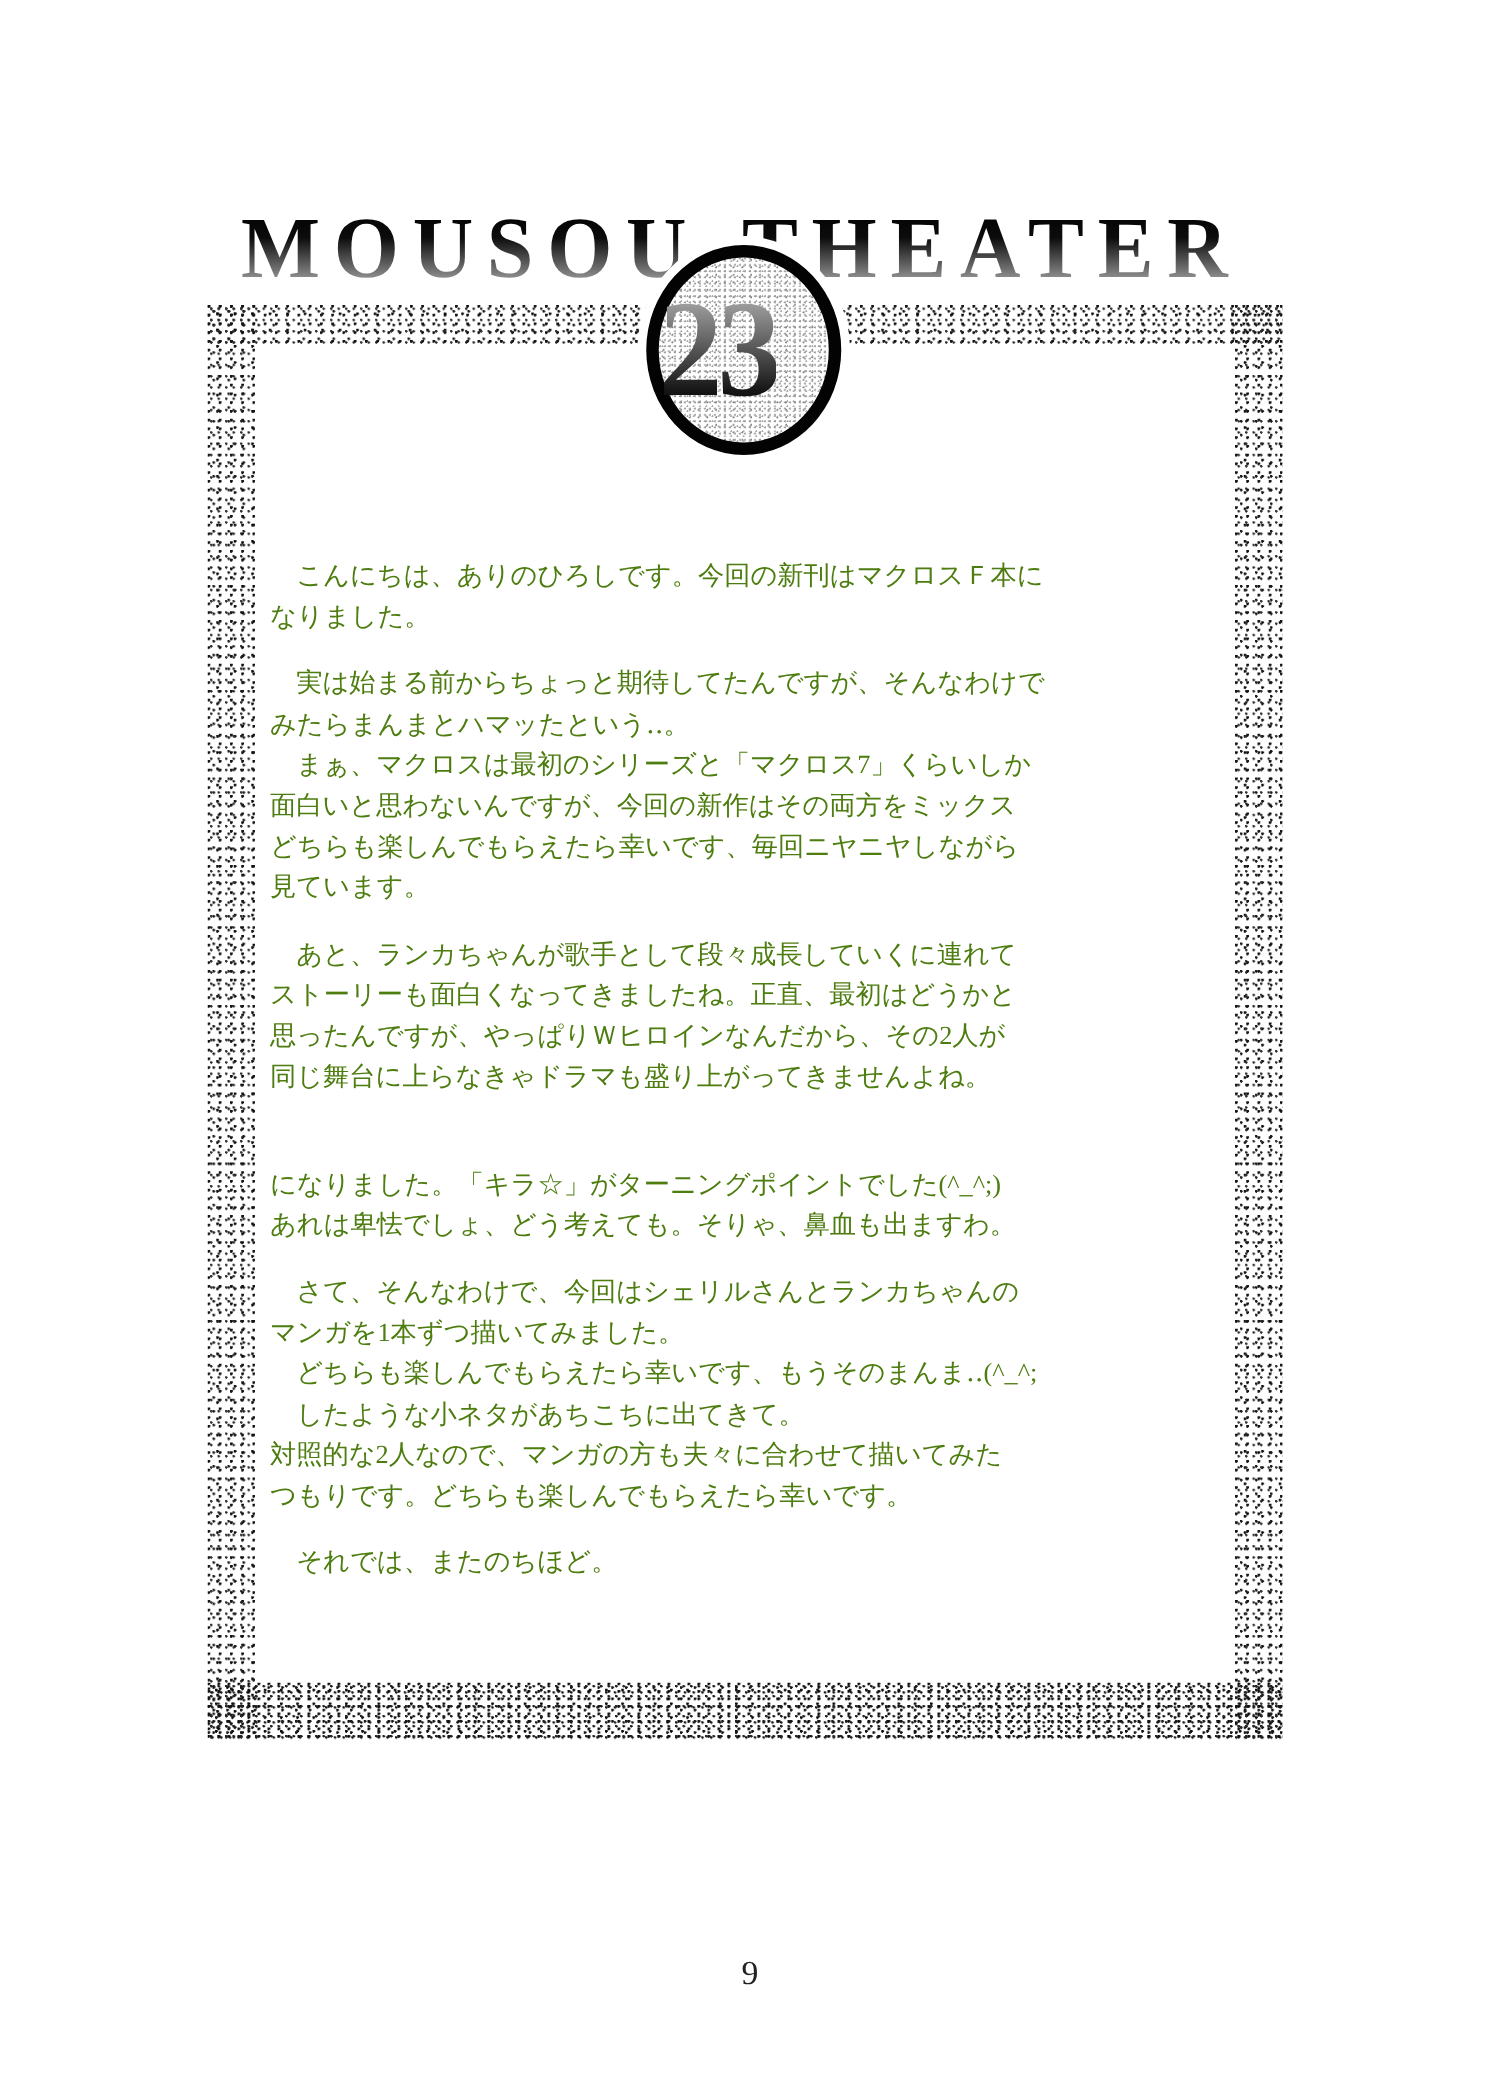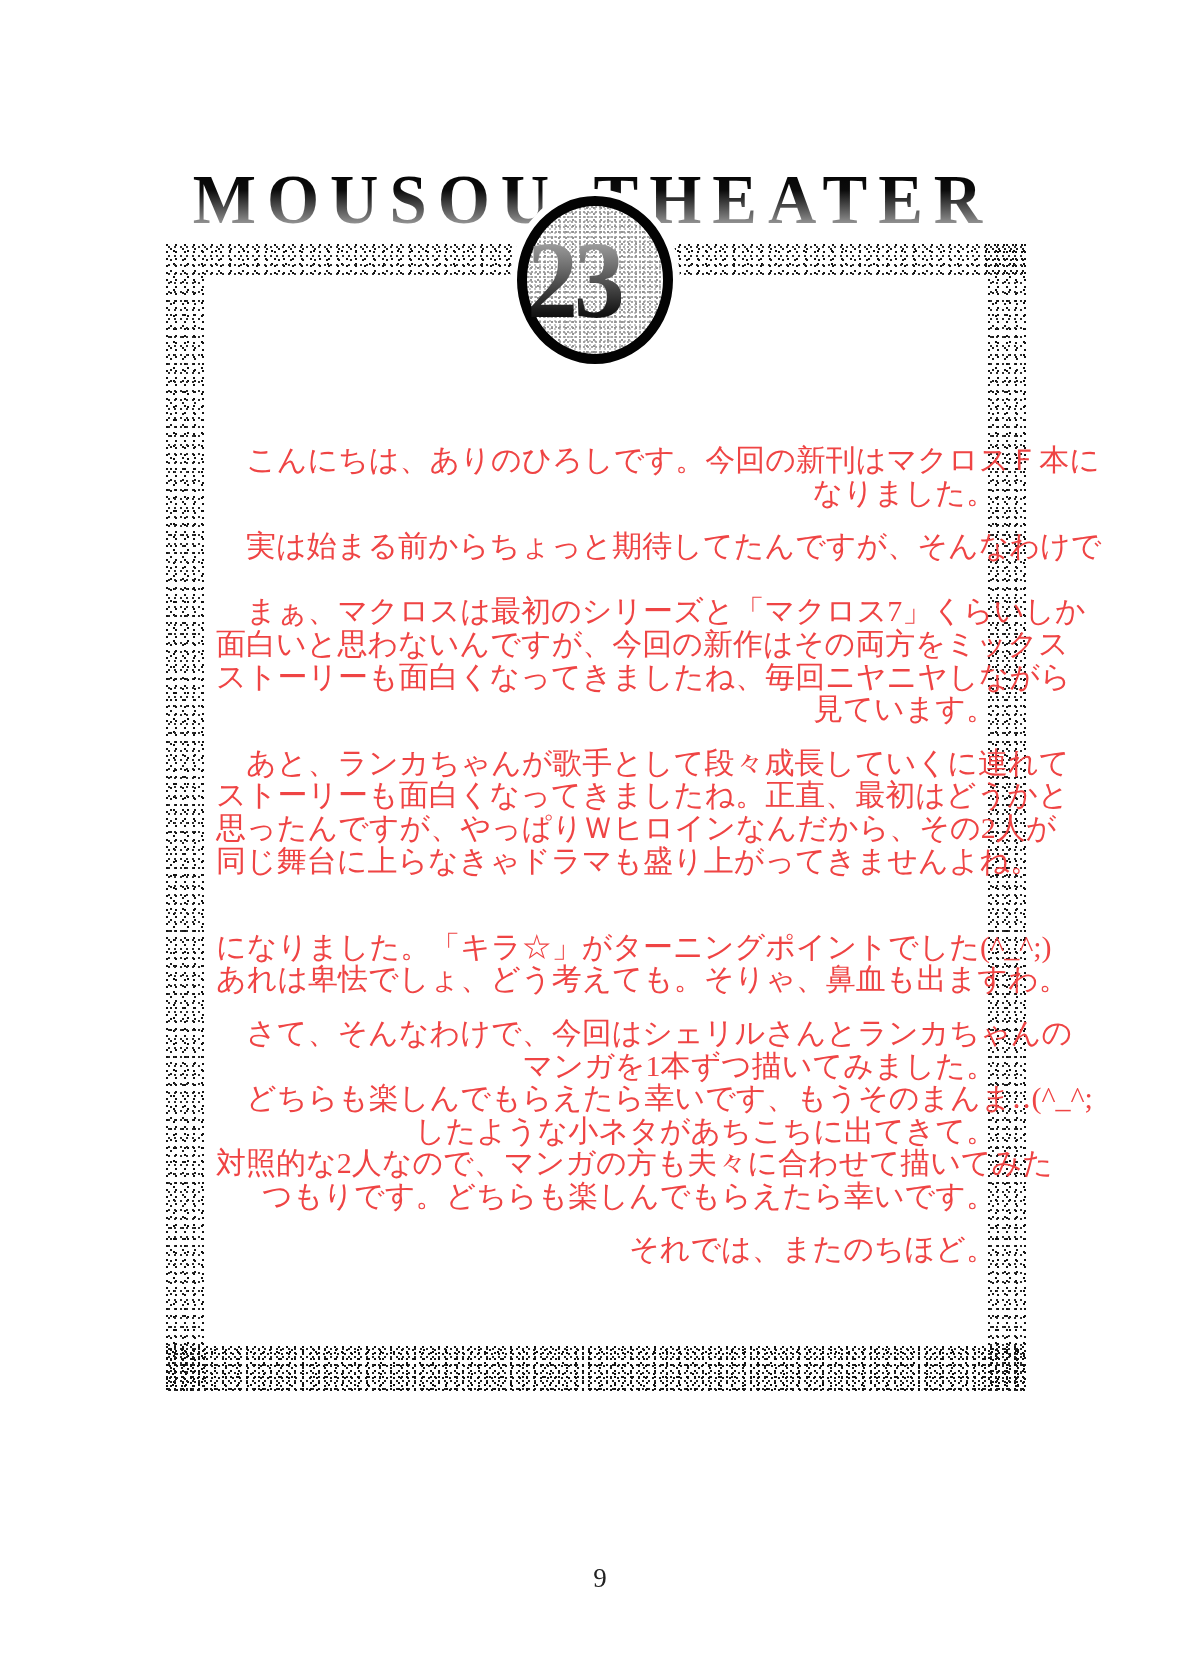--- a/index.html
+++ b/index.html
@@ -81,25 +81,24 @@
     background:linear-gradient(to bottom,#bdbdbd 0%,#6a6a6a 40%,#161616 80%,#000 100%);
     -webkit-background-clip:text;
     background-clip:text;
     color:transparent;
     transform:scaleY(1.08);
   }
 
   
   .text-block{
     position:absolute;left:216px;top:444px;width:780px;
-    font-size:30px;
+    font-size:21px;
     line-height:32.6px;
     z-index:2;
-    color:#ef4444;
-    text-align:right;
+    color:#4d7c0f;
   }
   .text-block p{margin:0 0 21px 0;padding:0;}
   .text-line{white-space:pre;}
 
   
   .page-number{
     position:absolute;left:0;right:0;top:1563px;
     text-align:center;
     font-size:27px;
     color:#222;
@@ -122,24 +121,24 @@
     <span class="issue-number">23</span>
   </div>
 
   <div class="text-block">
     <p>
       <span class="text-line">　こんにちは、ありのひろしです。今回の新刊はマクロスＦ本に</span><br>
       <span class="text-line">なりました。</span>
     </p>
     <p>
       <span class="text-line">　実は始まる前からちょっと期待してたんですが、そんなわけで</span><br>
-      <br>
+      <span class="text-line">みたらまんまとハマッたという‥。</span><br>
       <span class="text-line">　まぁ、マクロスは最初のシリーズと「マクロス7」くらいしか</span><br>
       <span class="text-line">面白いと思わないんですが、今回の新作はその両方をミックス</span><br>
-      <span class="text-line">ストーリーも面白くなってきましたね、毎回ニヤニヤしながら</span><br>
+      <span class="text-line">どちらも楽しんでもらえたら幸いです、毎回ニヤニヤしながら</span><br>
       <span class="text-line">見ています。</span>
     </p>
     <p>
       <span class="text-line">　あと、ランカちゃんが歌手として段々成長していくに連れて</span><br>
       <span class="text-line">ストーリーも面白くなってきましたね。正直、最初はどうかと</span><br>
       <span class="text-line">思ったんですが、やっぱりＷヒロインなんだから、その2人が</span><br>
       <span class="text-line">同じ舞台に上らなきゃドラマも盛り上がってきませんよね。</span>
     </p>
     <p>
       <br>

